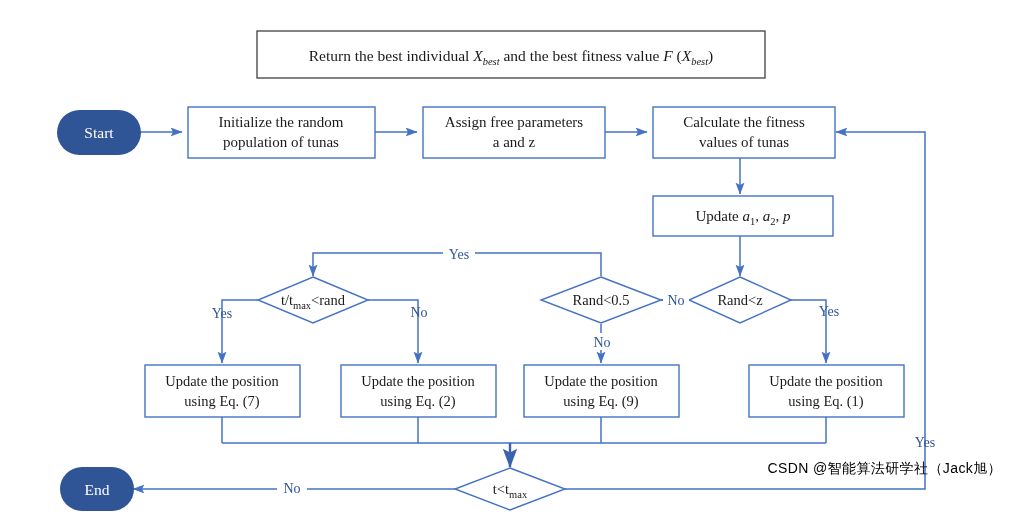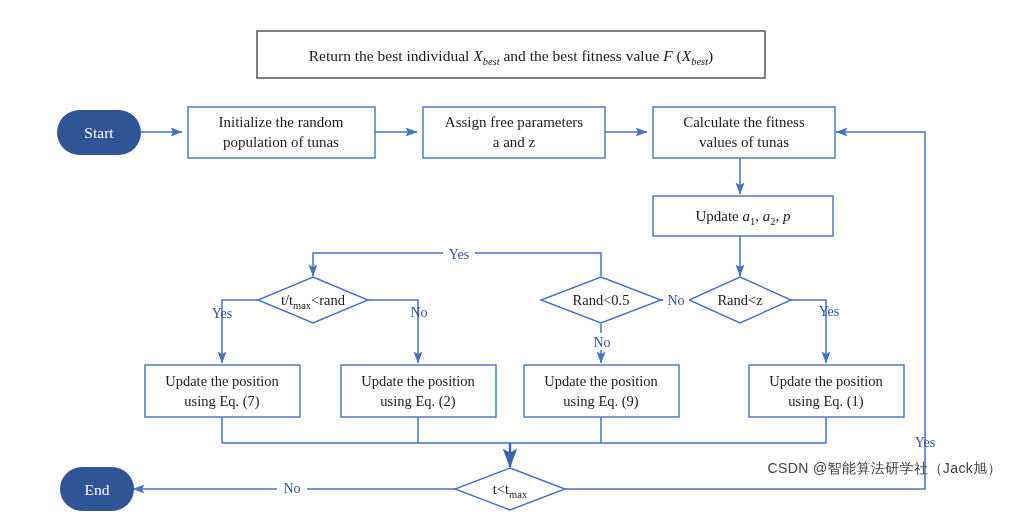--- a/index.html
+++ b/index.html
@@ -3,21 +3,21 @@
 <meta charset="utf-8">
 <style>
   html,body{margin:0;padding:0;background:#ffffff;}
   body{width:1010px;height:517px;overflow:hidden;
        font-family:"Liberation Serif",serif;}
   #canvas{position:relative;width:1010px;height:484px;background:#fff;}
   svg#flow{position:absolute;left:0;top:0;width:1010px;height:517px;}
   .node-text{font-family:"Liberation Serif",serif;fill:#1a1a1a;}
   .edge-label{font-family:"Liberation Serif",serif;fill:#2f5597;}
   .oval-text{font-family:"Liberation Serif",serif;fill:#ffffff;}
-  .wm{position:absolute;right:8px;bottom:6px;color:#404040;
+  .wm{position:absolute;right:8px;bottom:6px;color:#000000;
       font-family:"Liberation Sans",sans-serif;font-size:14px;
       letter-spacing:.4px;white-space:nowrap;}
 </style>
 </head>
 <body>
 
 <div id="canvas">
 
   <svg id="flow" viewBox="0 0 1010 517">
     <defs>

